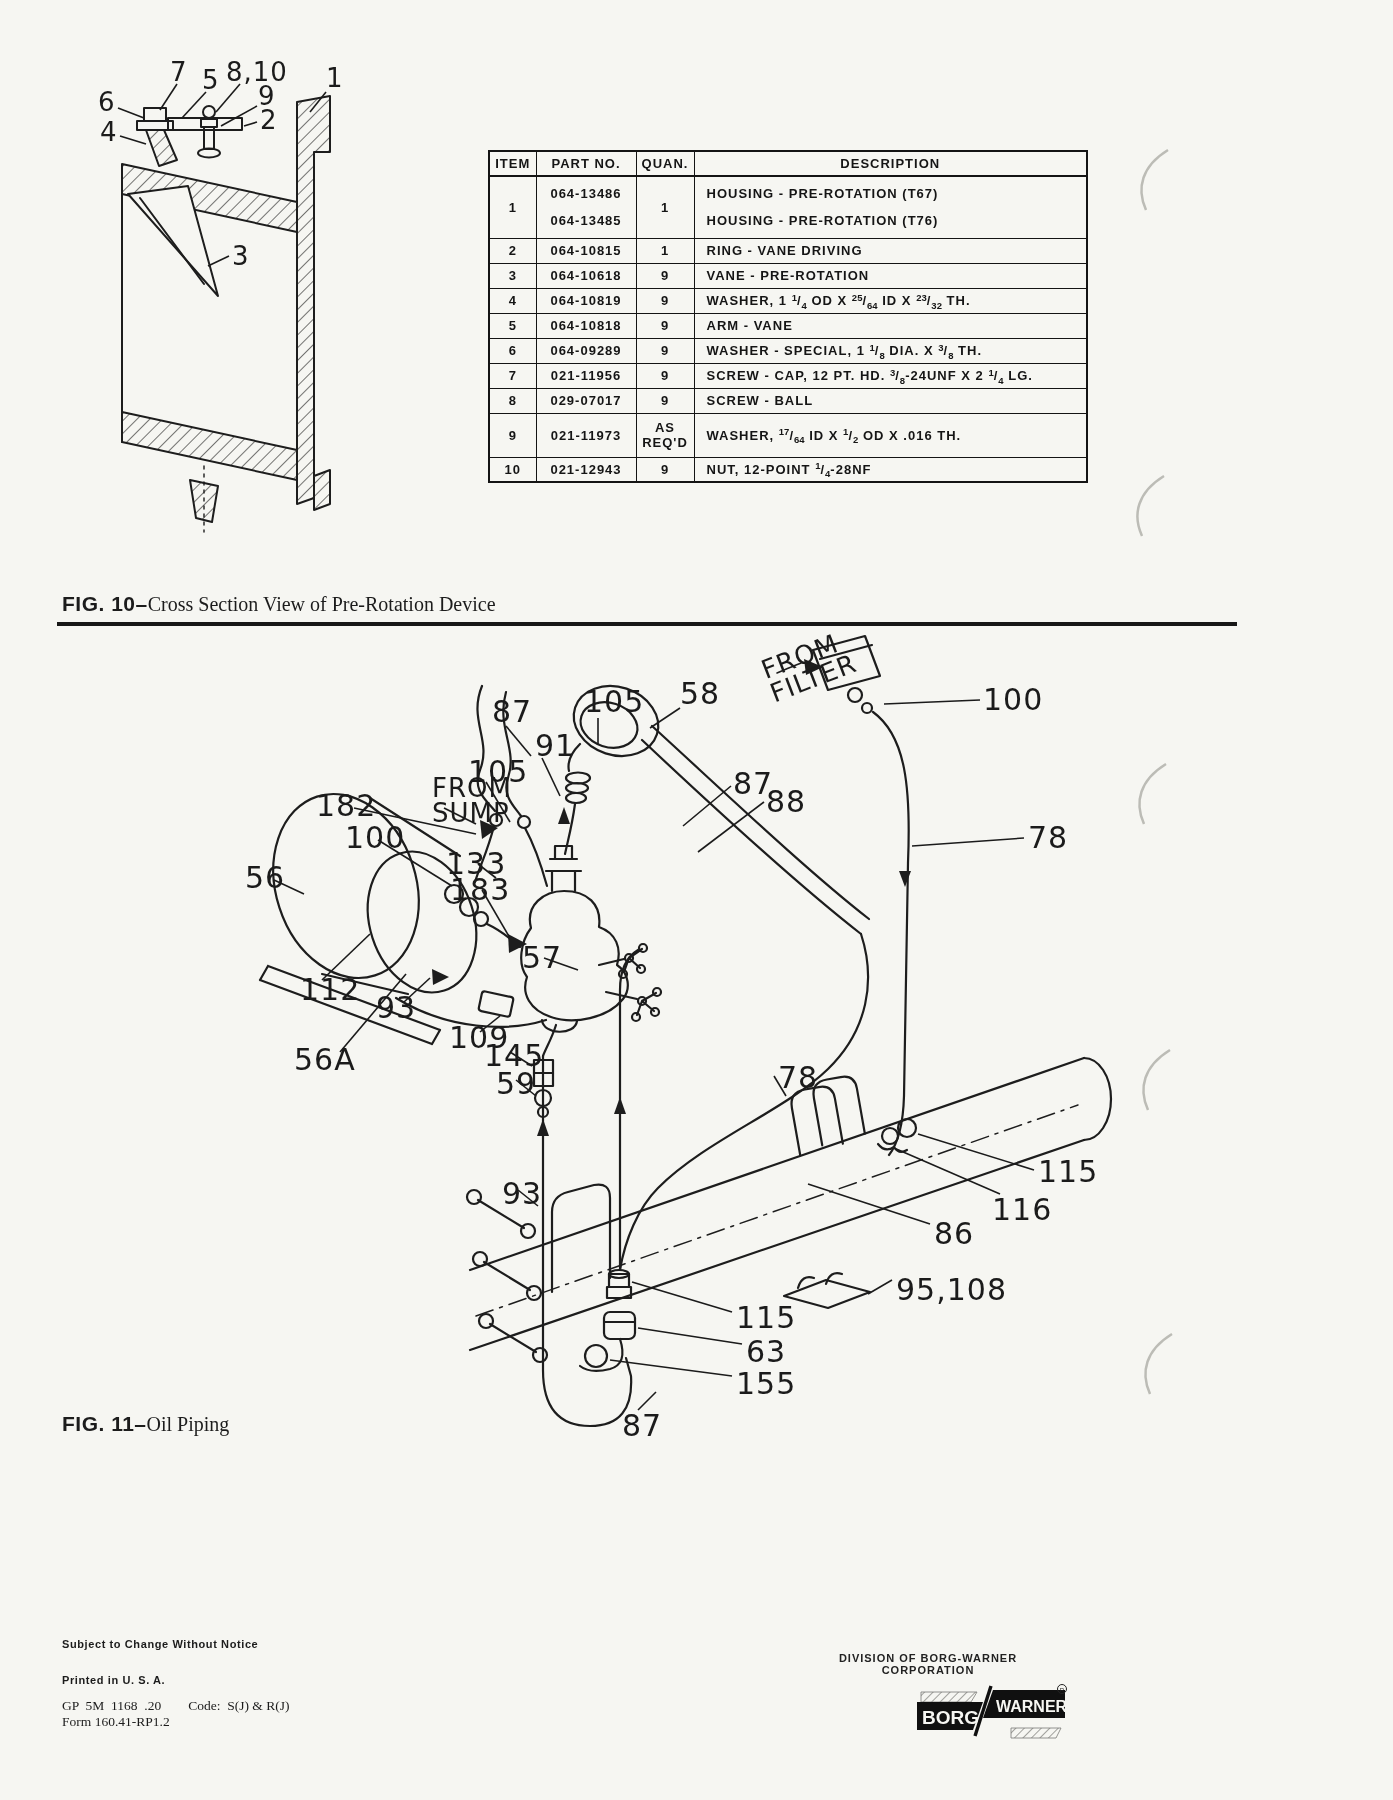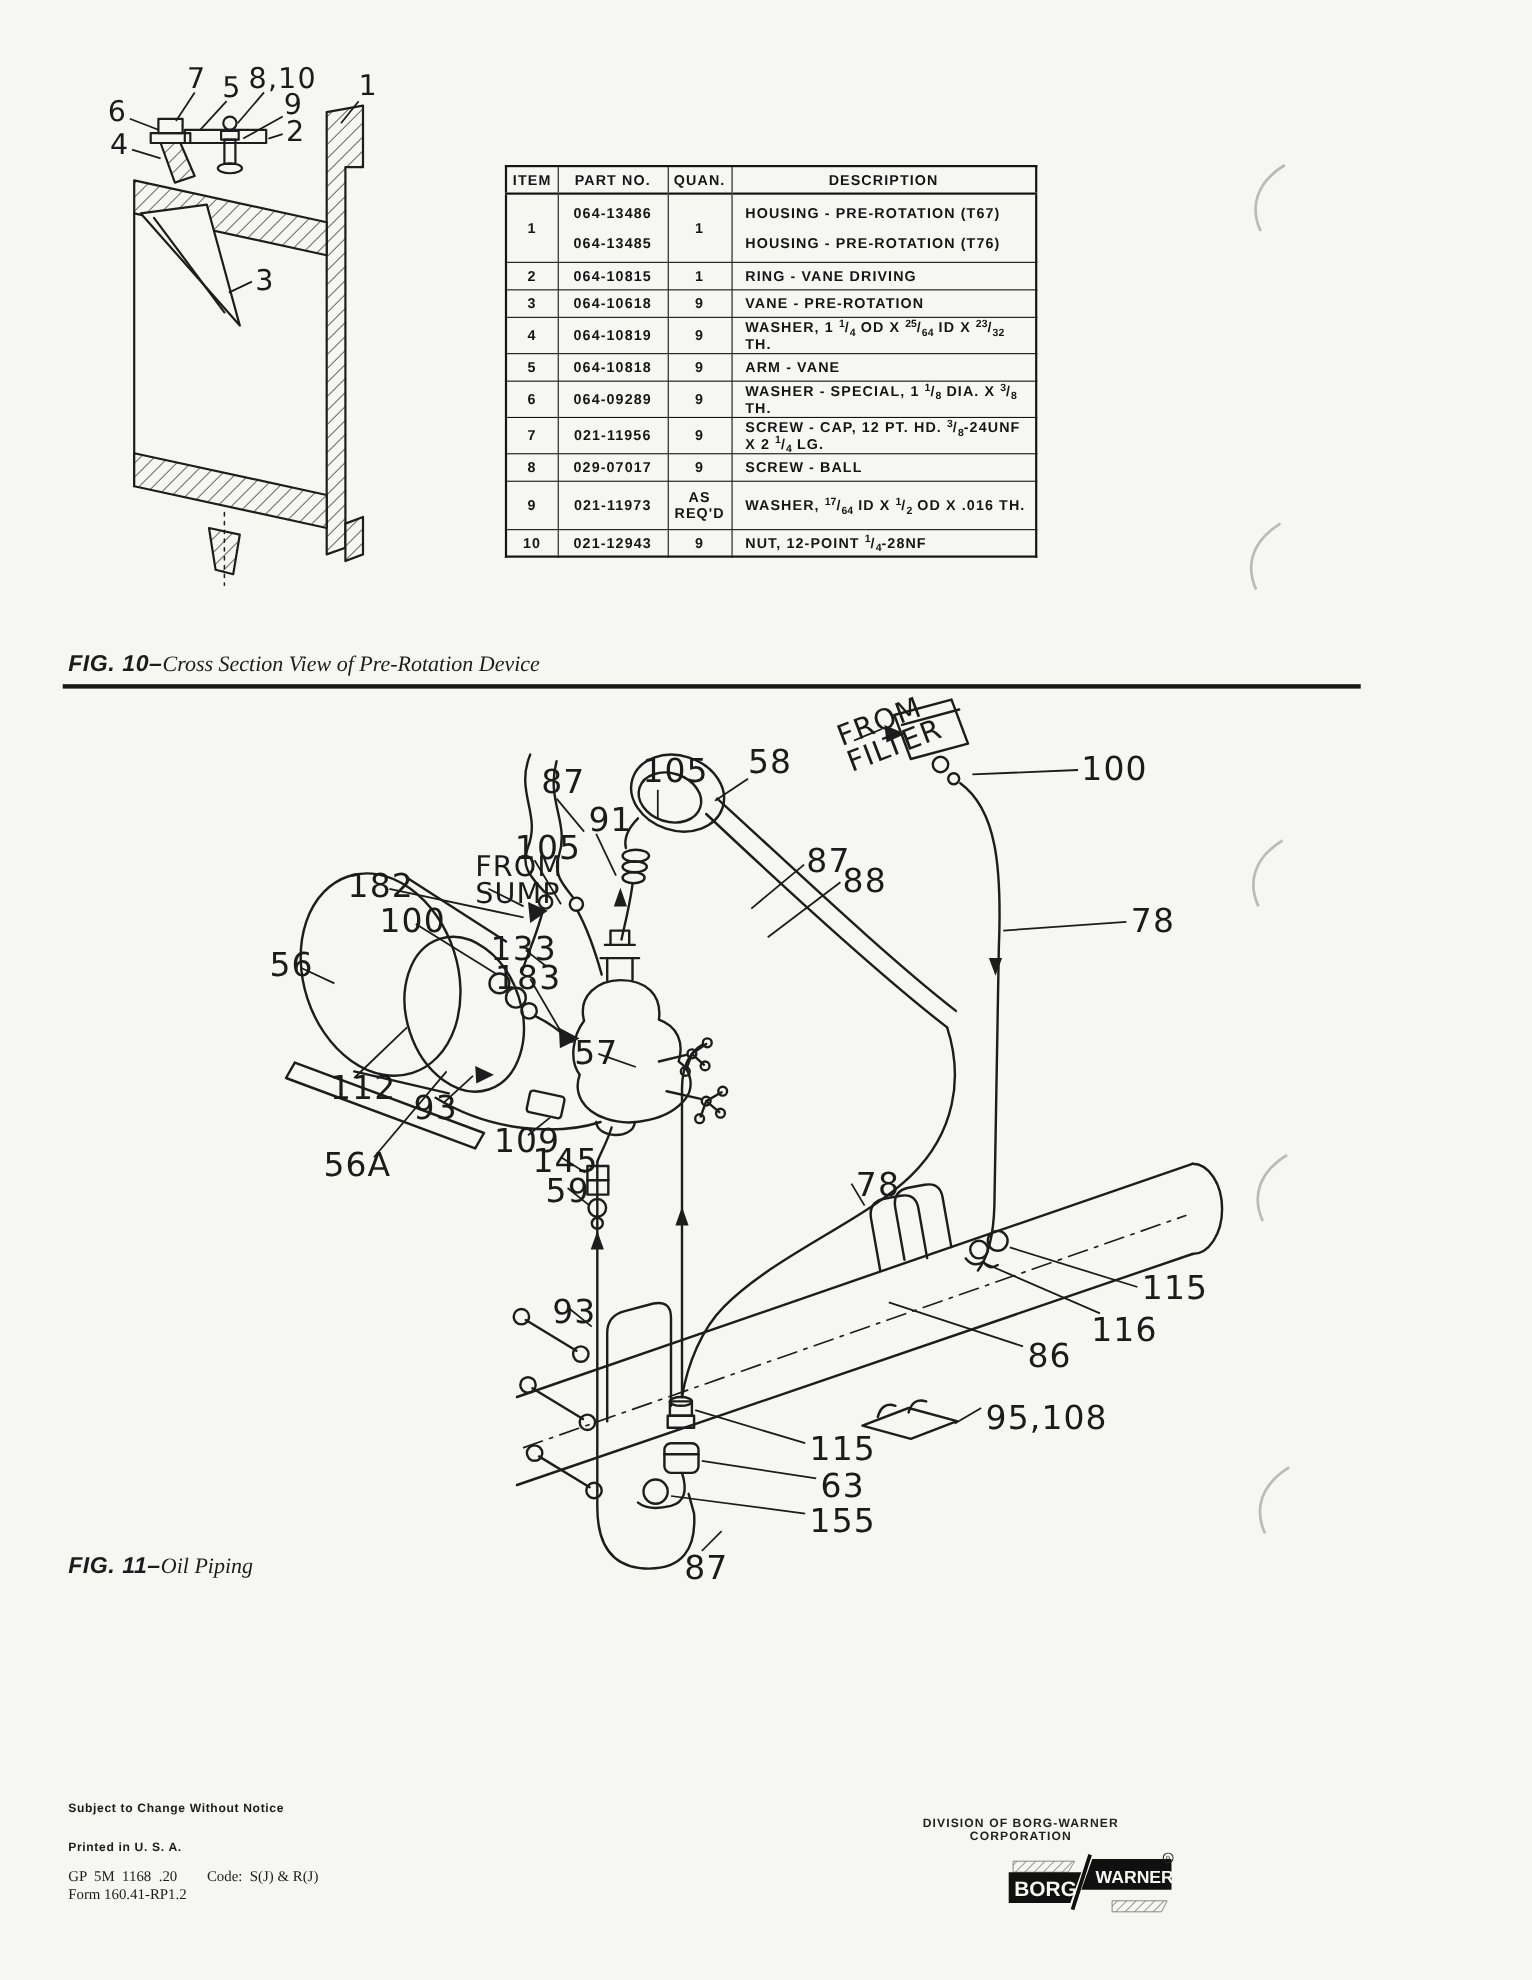--- a/index.html
+++ b/index.html
@@ -5,36 +5,36 @@
   html,body{margin:0;padding:0;background:#d8d8d4;}
   .page{position:relative;width:1393px;height:1800px;margin:0 auto;background:#f6f6f2;overflow:hidden;
         font-family:"Liberation Sans",sans-serif;color:#1c1c1c;}
   .figwrap{position:absolute;}
   .figwrap svg.art{position:absolute;left:0;top:0;}
   .co{position:absolute;font-family:"DejaVu Sans",sans-serif;color:#1b1b1b;white-space:pre;
       line-height:0.95;letter-spacing:1px;font-size:30px;}
   #fig10 .co{font-size:26px;}
   .art line.leader{stroke:#1b1b1b;stroke-width:1.6;}
   
-  table.parts{position:absolute;left:459px;top:150px;border-collapse:collapse;table-layout:fixed;
-      width:484px;border:2.6px solid #141414;}
+  table.parts{position:absolute;left:488px;top:150px;border-collapse:collapse;table-layout:fixed;
+      width:600px;border:2.6px solid #141414;}
   .parts th,.parts td{border:1.5px solid #141414;font-weight:700;font-size:13px;letter-spacing:1px;
       padding:1px 5px;color:#151515;overflow:hidden;}
   .parts thead th{height:19px;border-bottom:2.4px solid #141414;text-align:center;}
   .parts tr{height:25px;}
   .parts tr.r1{height:62px;}
   .parts tr.r9{height:44px;}
   .c-item,.c-quan{text-align:center;}
   .c-part{text-align:center;letter-spacing:2px;}
   .c-desc{text-align:left;padding-left:12px !important;}
   .stack2 div{line-height:27px;}
   .fr-n{font-size:9.5px;position:relative;top:-4.5px;letter-spacing:0;}
   .fr-d{font-size:9.5px;position:relative;top:3.5px;letter-spacing:0;}
   
-  .cap{position:absolute;white-space:nowrap;font-style:italic;}
+  .cap{position:absolute;white-space:nowrap;}
   .cap-b{font-family:"Liberation Sans",sans-serif;font-weight:800;font-size:21px;letter-spacing:0.5px;}
   .cap-r{font-family:"Liberation Serif",serif;font-size:20px;}
   .rule{position:absolute;left:57px;top:622px;width:1180px;height:4px;background:#171717;}
   
   .foot-bold{position:absolute;font-weight:800;font-size:11px;letter-spacing:0.6px;}
   .foot-small{position:absolute;font-family:"Liberation Serif",serif;font-size:13.5px;white-space:pre;}
   .york{position:absolute;left:792px;top:1568px;width:272px;text-align:center;
         font-weight:900;font-size:66px;letter-spacing:17px;line-height:1;
         -webkit-text-stroke:3px #111;color:#111;}
   .division{position:absolute;left:792px;top:1652px;width:272px;text-align:center;

